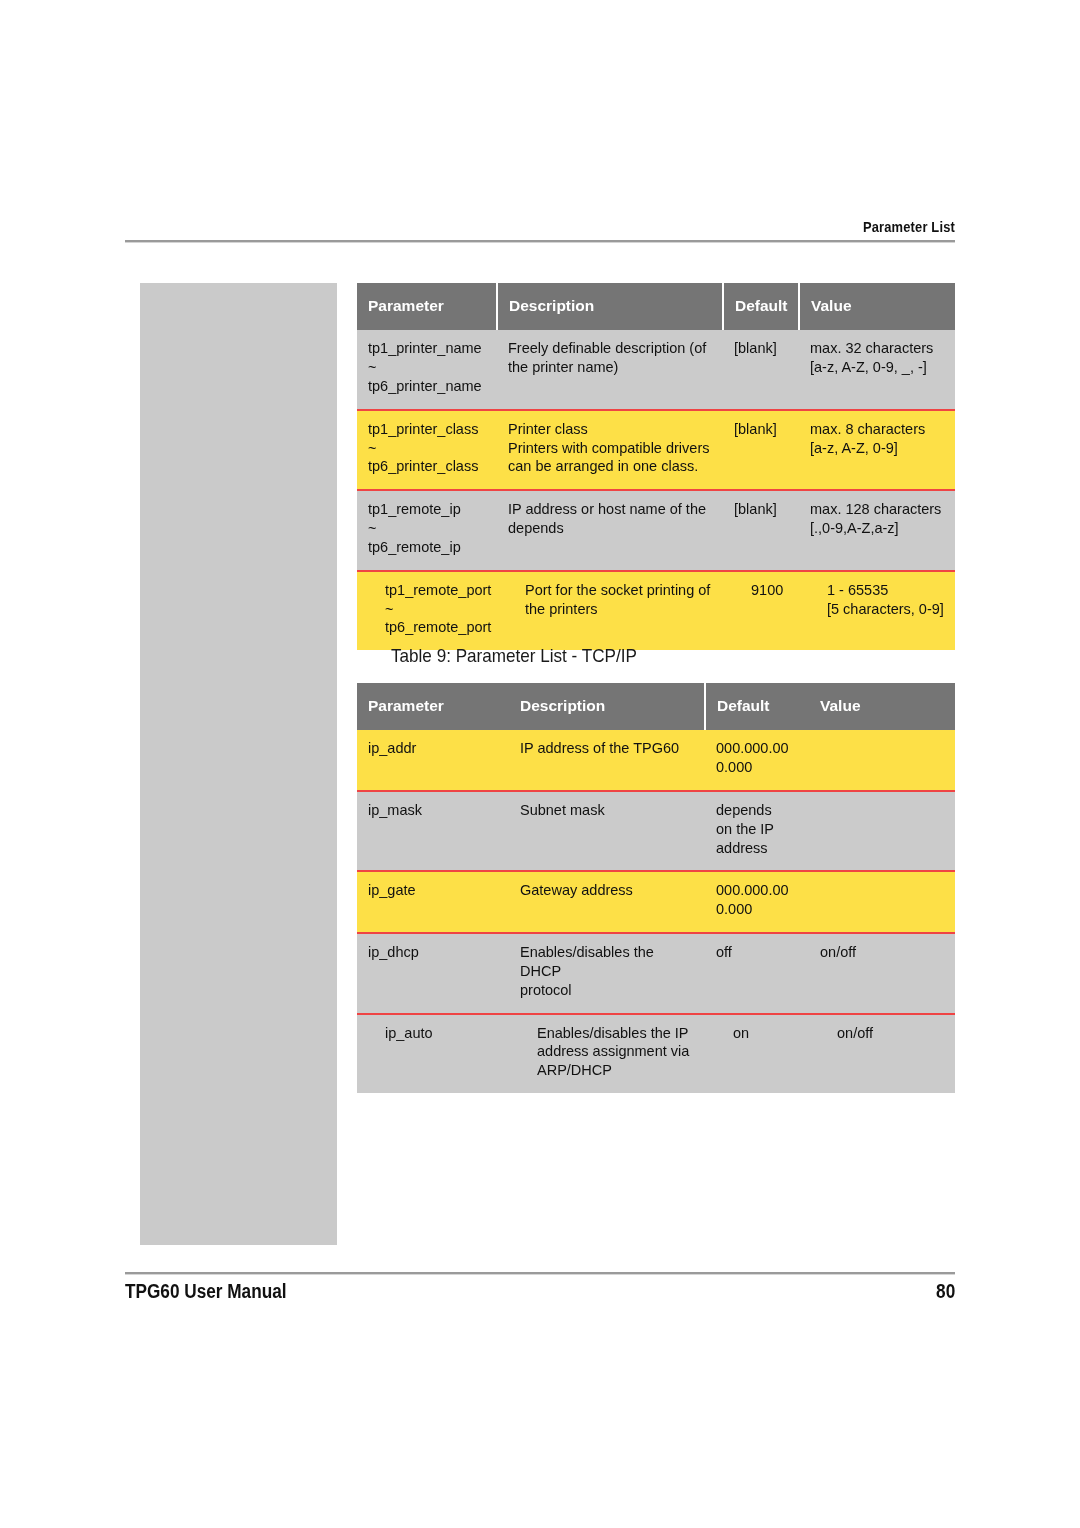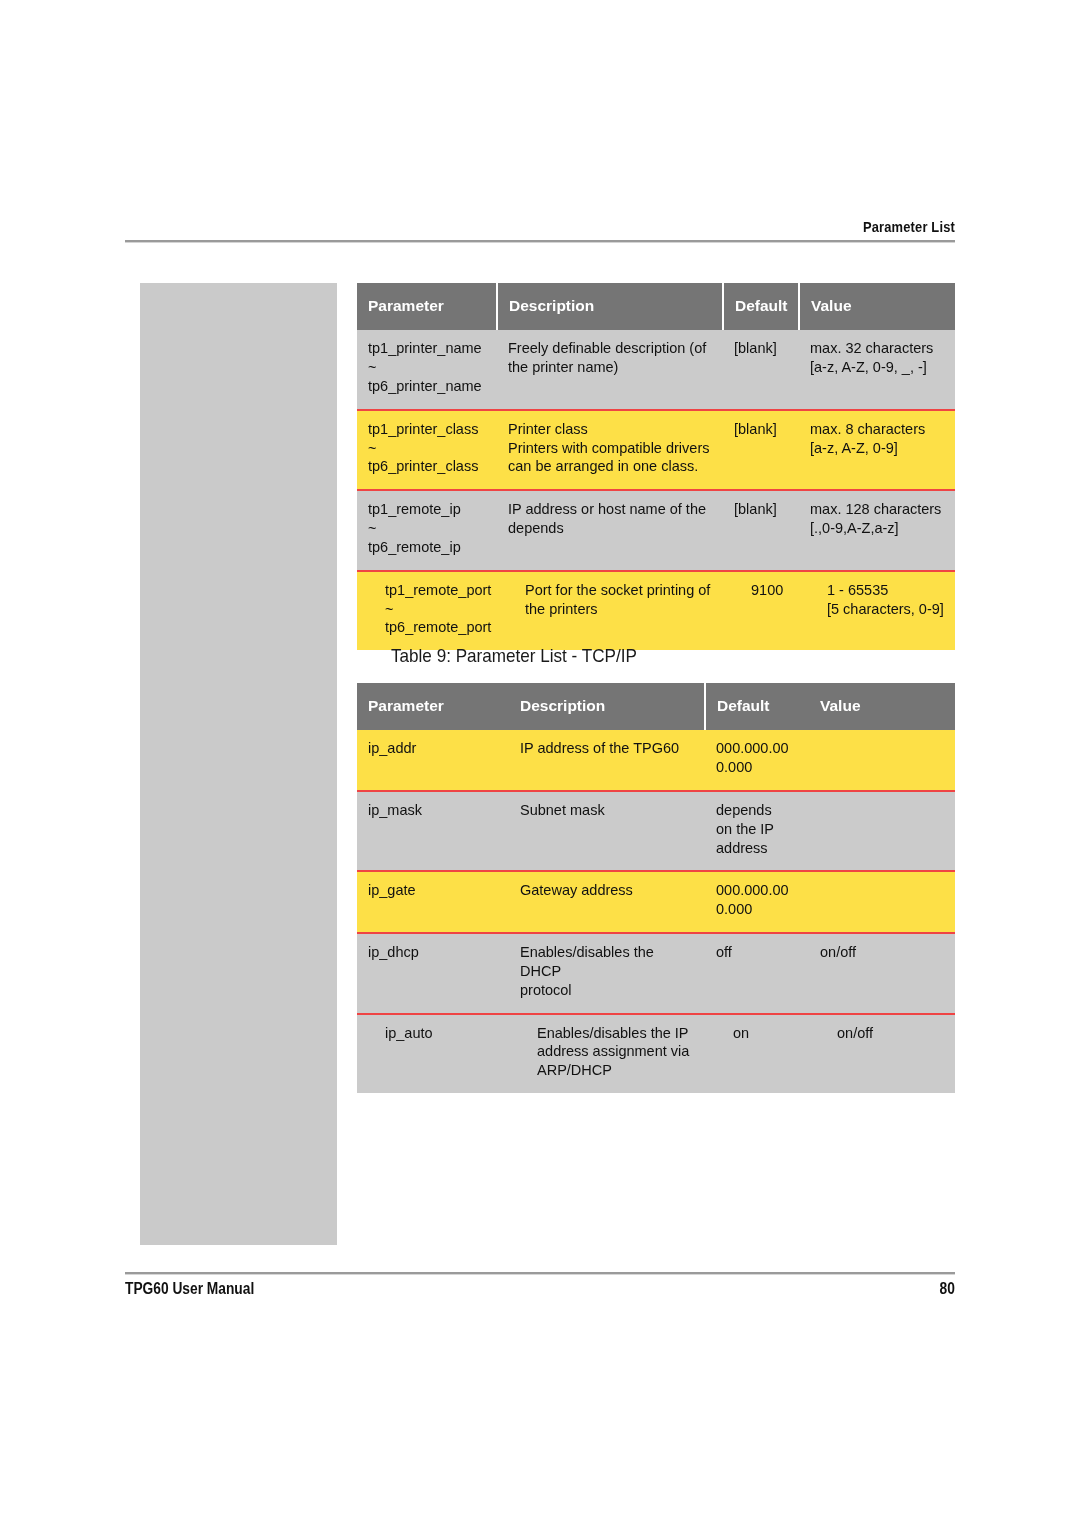--- a/index.html
+++ b/index.html
@@ -164,21 +164,21 @@
   .footer {
     position: absolute;
     left: 125px;
     top: 1280px;
     width: 830px;
     display: flex;
     justify-content: space-between;
     align-items: baseline;
     font-family: "Liberation Sans Narrow", "Liberation Sans", sans-serif;
     font-weight: bold;
-    font-size: 16px;
+    font-size: 20px;
     color: #111111;
   }
   .footer .fl { transform: scaleX(0.86); transform-origin: left center; }
   .footer .fr { transform: scaleX(0.86); transform-origin: right center; }
 </style>
 </head>
 <body>
 
 <div class="page">
 

